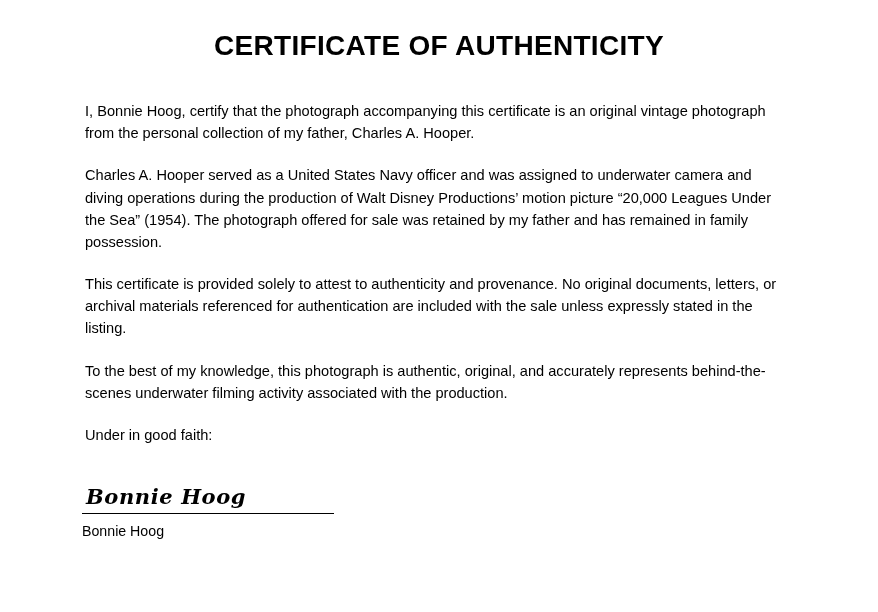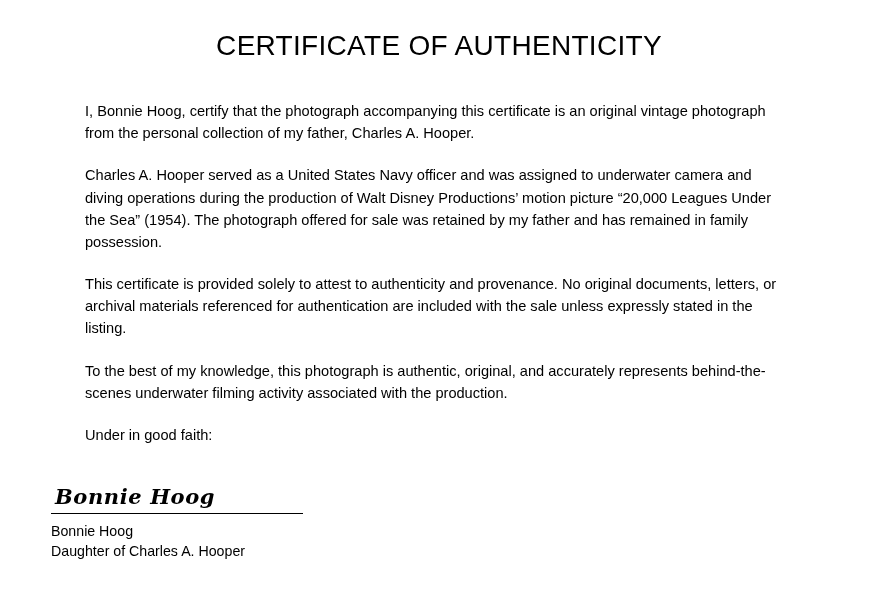--- a/index.html
+++ b/index.html
@@ -16,21 +16,21 @@
   }
   .page {
     position: relative;
     width: 878px;
     height: 612px;
     box-sizing: border-box;
   }
   .cert-title {
     text-align: center;
     font-size: 28px;
-    font-weight: normal;
+    font-weight: bold;
     letter-spacing: 0.3px;
     margin: 0;
     padding-top: 30px;
   }
   .body-block {
     padding-left: 85px;
     padding-right: 95px;
     padding-top: 38px;
   }
   .para {
@@ -38,21 +38,21 @@
     line-height: 1.52;
     margin: 0 0 20px 0;
     text-align: left;
   }
   .signed-line {
     font-size: 14.6px;
     line-height: 1.52;
     margin: 0;
   }
   .sig-area {
-    padding-left: 51px;
+    padding-left: 82px;
     padding-top: 38px;
   }
   .sig-script {
     font-family: "DejaVu Serif", serif;
     font-style: italic;
     font-size: 21px;
     font-weight: bold;
     letter-spacing: 0.6px;
     padding-left: 4px;
     padding-bottom: 2px;
@@ -88,16 +88,15 @@
     <p class="para">Charles A. Hooper served as a United States Navy officer and was assigned to underwater camera and diving operations during the production of Walt Disney Productions’ motion picture “20,000 Leagues Under the Sea” (1954). The photograph offered for sale was retained by my father and has remained in family possession.</p>
     <p class="para">This certificate is provided solely to attest to authenticity and provenance. No original documents, letters, or archival materials referenced for authentication are included with the sale unless expressly stated in the listing.</p>
     <p class="para">To the best of my knowledge, this photograph is authentic, original, and accurately represents behind-the-scenes underwater filming activity associated with the production.</p>
     <p class="signed-line">Under in good faith:</p>
   </div>
 
   <div class="sig-area">
     <div class="sig-script">Bonnie Hoog</div>
     <div class="sig-rule"></div>
     <p class="sig-name">Bonnie Hoog</p>
-    <p class="sig-rel">Daughter of Charles A. Hooper</p>
   </div>
 
 </div>
 
 </body></html>

